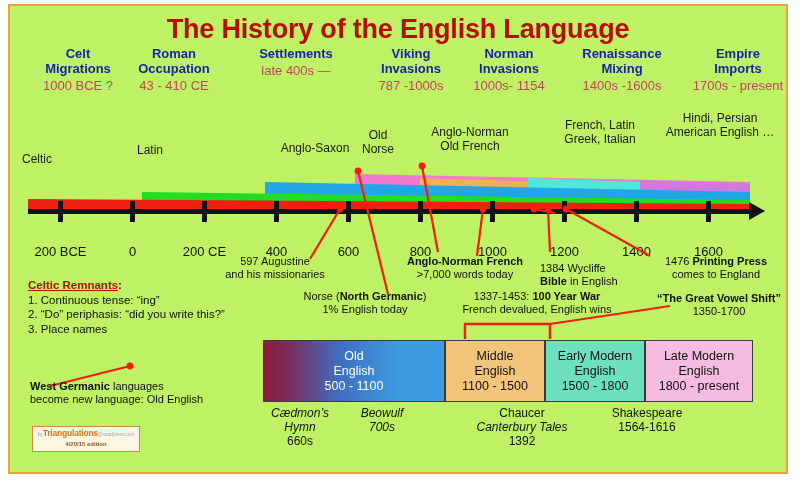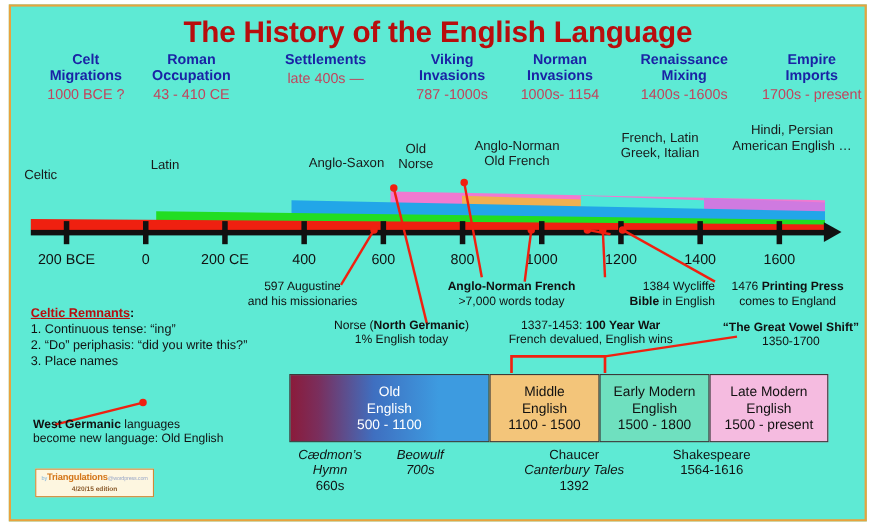--- a/index.html
+++ b/index.html
@@ -3,21 +3,21 @@
 <meta charset="utf-8">
 <style>
   html,body{margin:0;padding:0;}
   body{
     width:800px;height:480px;overflow:hidden;
     background:#ffffff;
     font-family:"Liberation Sans", sans-serif;
   }
   #poster{
     position:absolute;left:8px;top:4px;width:780px;height:470px;
-    background:#5eead4;
+    background:#bef264;
     border:2px solid #e8a33d;
     box-sizing:border-box;
     overflow:hidden;
   }
   .abs{position:absolute;}
   
   #title{
     left:0;top:8px;width:100%;text-align:center;
     font-size:27px;font-weight:bold;color:#b80d0d;
     letter-spacing:-0.2px;
@@ -40,21 +40,21 @@
   #axisline{
     left:18px;top:203px;width:725px;height:5px;background:#111;
   }
   #arrowhead{
     left:739px;top:196px;width:0;height:0;
     border-top:9px solid transparent;border-bottom:9px solid transparent;
     border-left:16px solid #111;
   }
   .tick{position:absolute;width:5px;height:21px;background:#111;top:195px;}
   .ticklbl{
-    position:absolute;top:222px;font-size:13px;color:#111;
+    position:absolute;top:238px;font-size:13px;color:#111;
     text-align:center;white-space:nowrap;
   }
   
   .note{position:absolute;font-size:11px;line-height:13px;color:#111;}
   .note b{font-weight:bold;}
   
   #celtic{left:18px;top:272px;font-size:11.5px;line-height:14.5px;color:#111;}
   #celtic .hd{color:#b80d0d;font-weight:bold;text-decoration:underline;}
   #celtic .hd2{color:#111;font-weight:bold;}
   
@@ -223,21 +223,21 @@
       <circle cx="556" cy="203" r="3.4"></circle>
       <circle cx="120" cy="360" r="3.4"></circle>
     </g>
   </svg>
 
   <div id="notes">
       <div class="note" style="left: 190px; top: 249px; width: 150px; text-align: center;">597 Augustine<br>and his missionaries</div>
       <div class="note" style="left: 270px; top: 284px; width: 170px; text-align: center;">Norse (<b>North Germanic</b>)<br>1% English today</div>
       <div class="note" style="left: 380px; top: 249px; width: 150px; text-align: center;"><b>Anglo-Norman French</b><br>&gt;7,000 words today</div>
       <div class="note" style="left: 432px; top: 284px; width: 190px; text-align: center;">1337-1453: <b>100 Year War</b><br>French devalued, English wins</div>
-      <div class="note" style="left: 530px; top: 249px; width: 110px; text-align: right;">1384 Wycliffe<br><b>Bible</b> in English</div>
+      <div class="note" style="left: 530px; top: 256px; width: 110px; text-align: left;">1384 Wycliffe<br><b>Bible</b> in English</div>
       <div class="note" style="left: 636px; top: 249px; width: 140px; text-align: center;">1476 <b>Printing Press</b><br>comes to England</div>
       <div class="note" style="left: 630px; top: 286px; width: 158px; text-align: center;"><b>“The Great Vowel Shift”</b><br>1350-1700</div>
       <div class="note" style="left: 20px; top: 374px; width: 230px; text-align: left;"><b>West Germanic</b> languages<br>become new language: Old English</div>
     </div>
 
   <div class="abs" id="celtic">
     <div>
       <span class="hd">Celtic Remnants</span><span class="hd2">:</span>
     </div>
     <div id="celtic-items">
@@ -259,21 +259,21 @@
         <div>1100 - 1500</div>
       </div>
       <div class="pbox" id="box-eme">
         <div>Early Modern</div>
         <div>English</div>
         <div>1500 - 1800</div>
       </div>
       <div class="pbox" id="box-lme">
         <div>Late Modern</div>
         <div>English</div>
-        <div>1500 - present</div>
+        <div>1800 - present</div>
       </div>
     </div>
 
   <div id="works">
       <div class="work" style="left: 248px; top: 400px; width: 84px;">
         <div class="ital">Cædmon’s</div>
         <div class="ital">Hymn</div>
         <div>660s</div>
       </div>
       <div class="work" style="left: 332px; top: 400px; width: 80px;">

